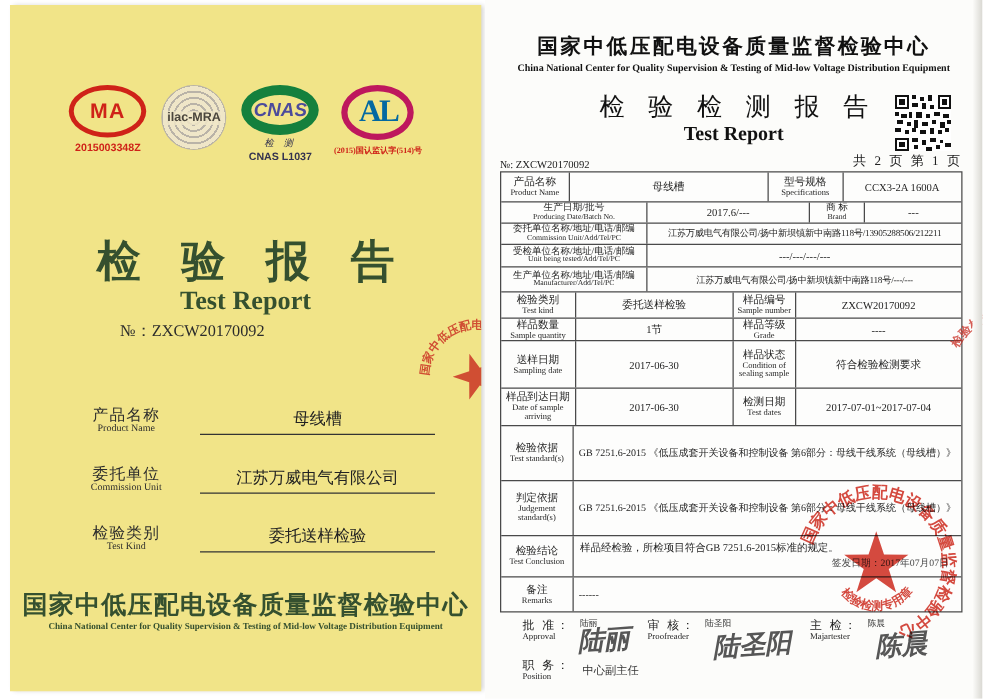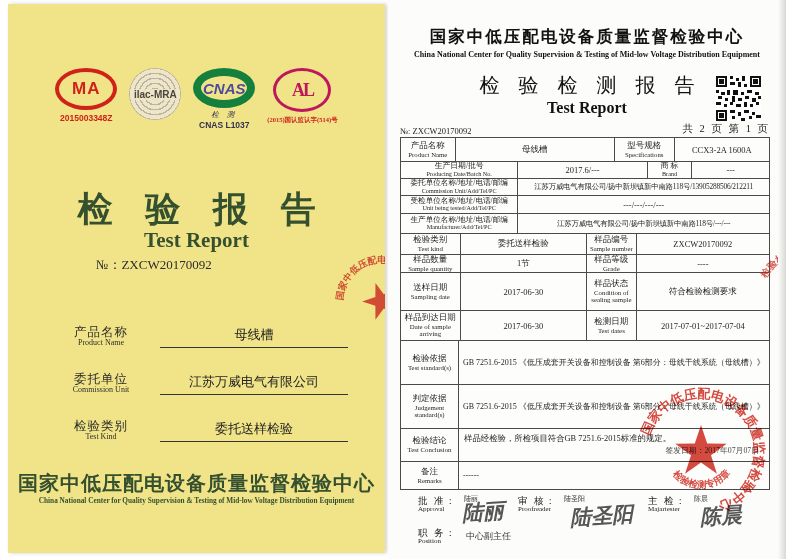--- a/index.html
+++ b/index.html
@@ -17,21 +17,21 @@
   .mark{display:flex;align-items:center;justify-content:center;box-sizing:border-box;}
   .cma-mark{width:62px;height:42px;border:4px solid #cf2218;border-radius:50%;color:#cf2218;font-weight:bold;font-size:17px;font-family:"Liberation Sans",sans-serif;letter-spacing:1px;}
   .cma-cap{color:#cf2218;font-weight:bold;font-size:8.5px;margin-top:3px;font-family:"Liberation Sans",sans-serif;}
   .ilac-mark{width:52px;height:52px;border-radius:50%;
     background:repeating-radial-gradient(circle at 50% 50%, #b9b3a8 0 1.5px, #efe6c8 1.5px 5px);
     color:#4a453d;font-weight:bold;font-size:10px;font-family:"Liberation Sans",sans-serif;}
   .ilac-mark span{background:rgba(240,230,200,.85);padding:0 1px;}
   .cnas-mark{width:62px;height:40px;border:8px solid #15803d;border-radius:50%;color:#4b4b9b;font-weight:bold;font-style:italic;font-size:15px;font-family:"Liberation Sans",sans-serif;}
   .cnas-cap1{color:#33324f;font-size:7.5px;margin-top:2px;letter-spacing:3px;font-style:italic;}
   .cnas-cap2{color:#33324f;font-weight:bold;font-size:8.5px;font-family:"Liberation Sans",sans-serif;}
-  .al-mark{width:58px;height:44px;border:3px solid #be185d;border-radius:50%;color:#be185d;font-weight:bold;font-size:18px;letter-spacing:-2px;}
+  .al-mark{width:58px;height:44px;border:5px solid #be185d;border-radius:50%;color:#0369a1;font-weight:bold;font-size:25px;letter-spacing:-2px;}
   .al-cap{color:#cf2218;font-size:6.5px;margin-top:4px;font-weight:bold;}
   .lp-title{position:absolute;top:182px;width:100%;text-align:center;color:#35502f;font-size:35px;font-weight:bold;letter-spacing:12px;text-indent:12px;}
   .lp-title-en{position:absolute;top:224px;width:100%;text-align:center;color:#35502f;font-size:21px;font-weight:bold;}
   .lp-no{position:absolute;top:252px;left:88px;font-size:13px;color:#2c2c2c;}
   .lp-fields{position:absolute;top:316px;left:40px;width:300px;}
   .lp-field{display:flex;align-items:center;margin-bottom:13px;height:34px;}
   .lp-label{width:106px;text-align:center;line-height:1.1;}
   .lp-label .zh{font-size:12.5px;color:#2c2c2c;letter-spacing:1px;}
   .lp-label .en{font-size:8px;color:#2c2c2c;}
   .lp-value{flex:1;text-align:center;border-bottom:1px solid #333;padding-bottom:3px;font-size:13px;color:#222;margin-left:6px;}

